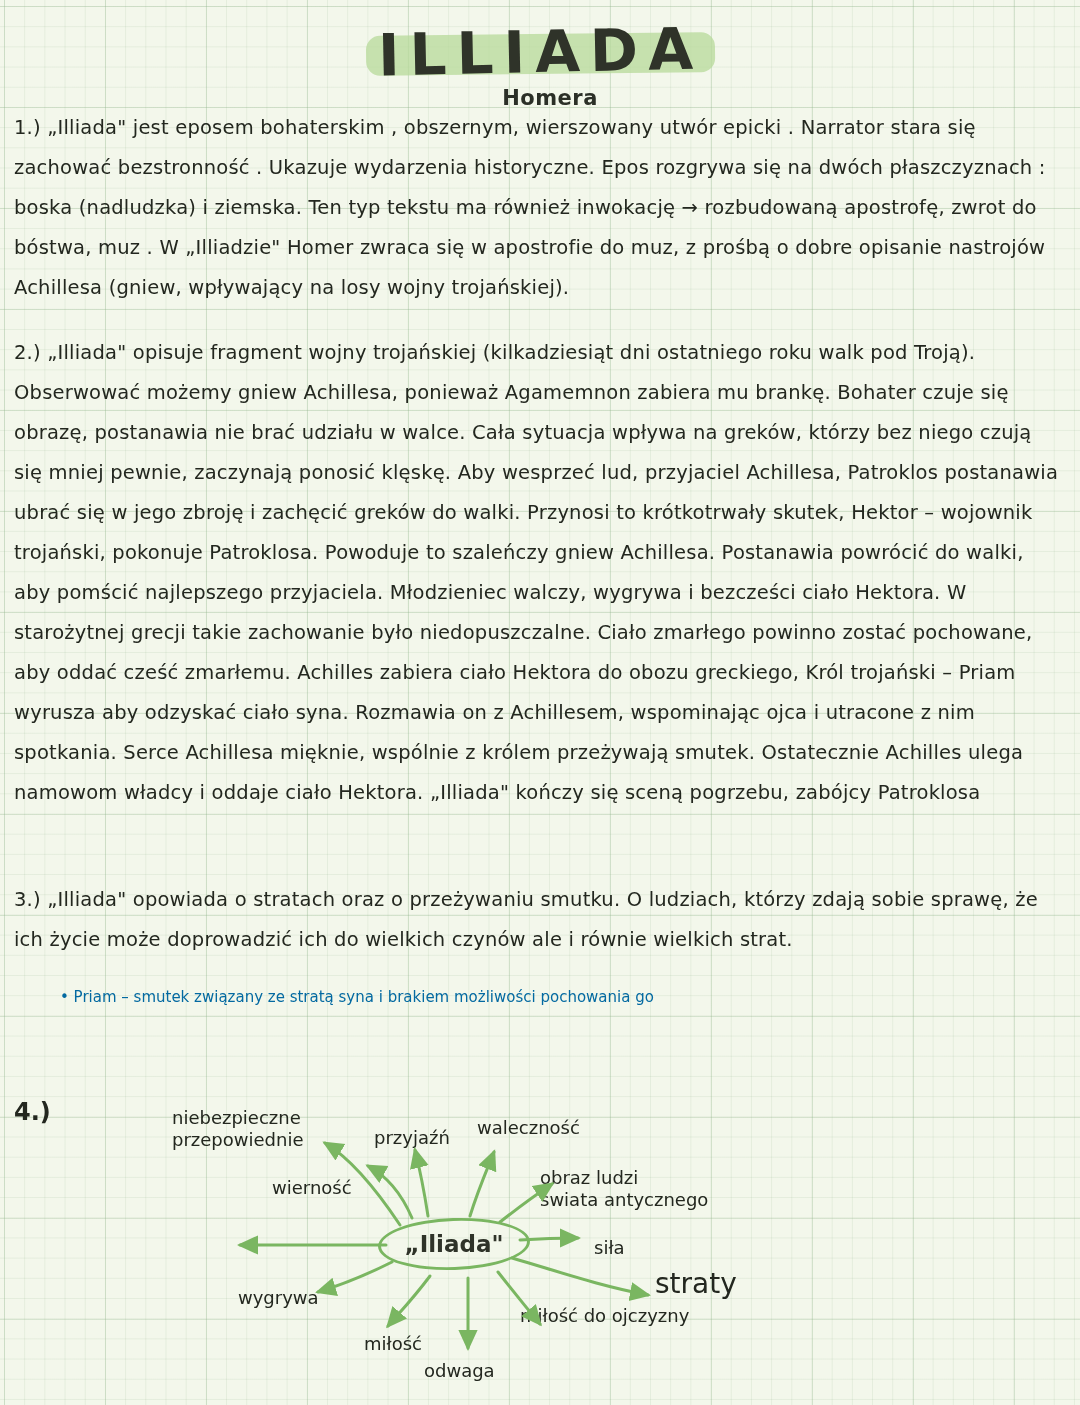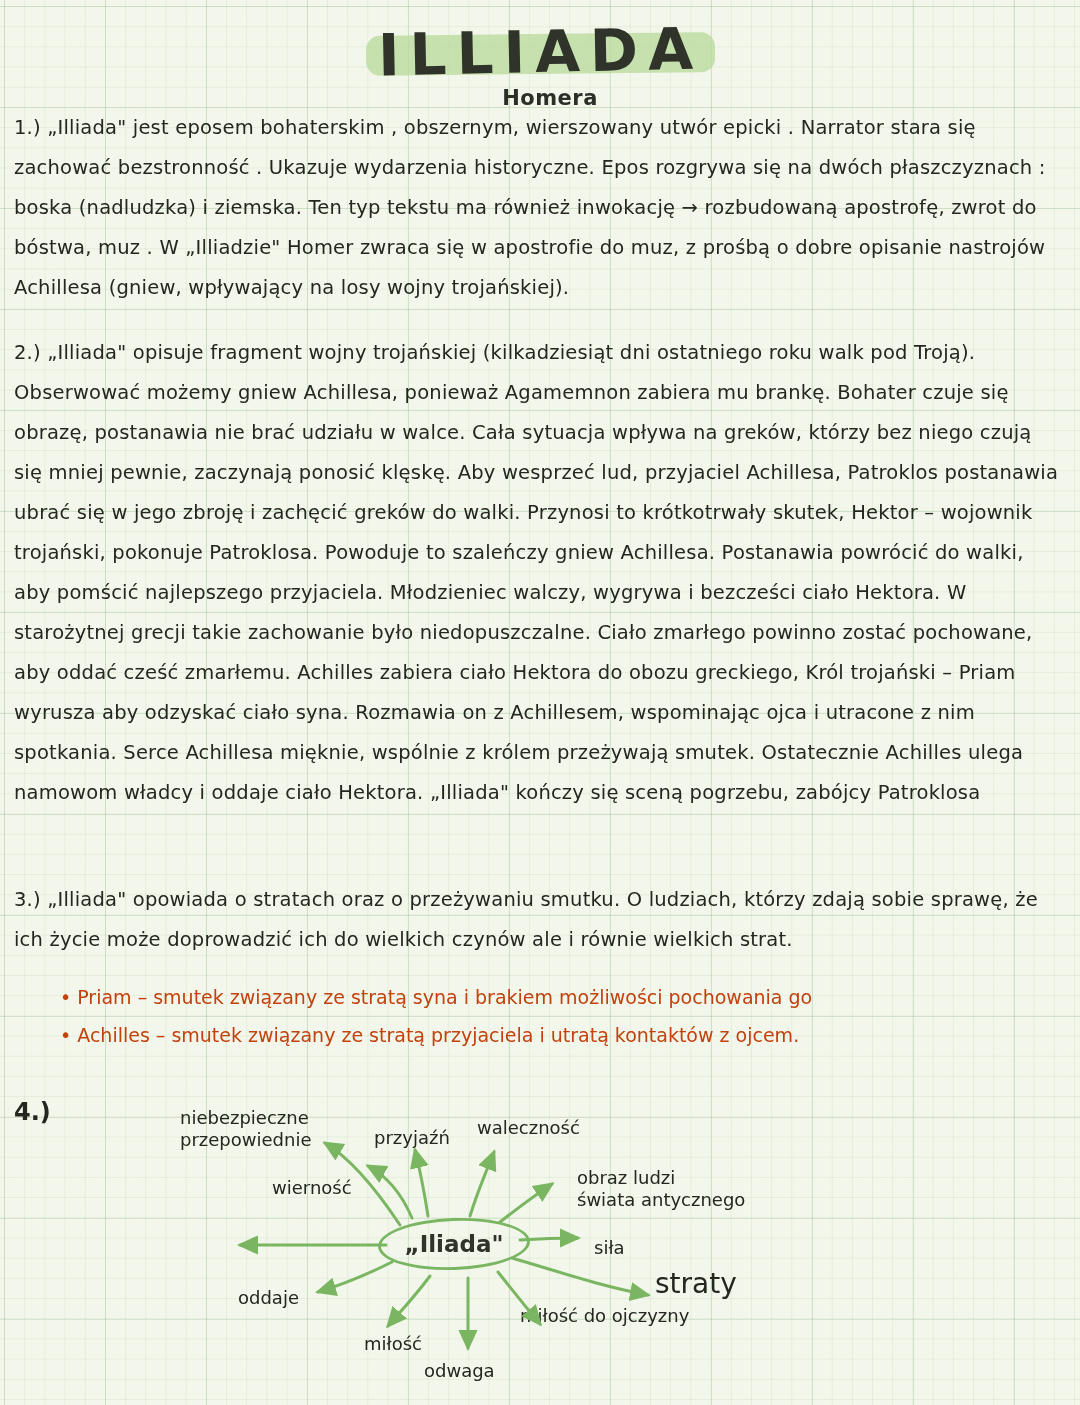--- a/index.html
+++ b/index.html
@@ -85,23 +85,23 @@
     width: 1052px;
     font-size: 19.5px;
     line-height: 40px;
     color: #23271f;
   }
   .p1 { top: 108px; }
   .p2 { top: 333px; }
   .p3 { top: 880px; }
   .bullets { position: absolute; left: 60px; top: 978px; width: 1010px; }
   .bullet {
-    font-size: 19px;
+    font-size: 15px;
     line-height: 38px;
-    color: #c2410c;
+    color: #0369a1;
     white-space: nowrap;
   }
   .s4 {
     position: absolute;
     left: 14px; top: 1098px;
     font-size: 24px;
     font-weight: bold;
     color: #23271f;
   }
   .map {
@@ -145,21 +145,20 @@
     <div class="title">ILLIADA</div>
   </div>
   <div class="subtitle">Homera</div>
 
   <div class="para p1 hw">1.) „Illiada" jest eposem bohaterskim , obszernym, wierszowany utwór epicki . Narrator stara się zachować bezstronność . Ukazuje wydarzenia historyczne. Epos rozgrywa się na dwóch płaszczyznach : boska (nadludzka) i ziemska. Ten typ tekstu ma również inwokację → rozbudowaną apostrofę, zwrot do bóstwa, muz . W „Illiadzie" Homer zwraca się w apostrofie do muz, z prośbą o dobre opisanie nastrojów Achillesa (gniew, wpływający na losy wojny trojańskiej).</div>
   <div class="para p2 hw">2.) „Illiada" opisuje fragment wojny trojańskiej (kilkadziesiąt dni ostatniego roku walk pod Troją). Obserwować możemy gniew Achillesa, ponieważ Agamemnon zabiera mu brankę. Bohater czuje się obrazę, postanawia nie brać udziału w walce. Cała sytuacja wpływa na greków, którzy bez niego czują się mniej pewnie, zaczynają ponosić klęskę. Aby wesprzeć lud, przyjaciel Achillesa, Patroklos postanawia ubrać się w jego zbroję i zachęcić greków do walki. Przynosi to krótkotrwały skutek, Hektor – wojownik trojański, pokonuje Patroklosa. Powoduje to szaleńczy gniew Achillesa. Postanawia powrócić do walki, aby pomścić najlepszego przyjaciela. Młodzieniec walczy, wygrywa i bezcześci ciało Hektora. W starożytnej grecji takie zachowanie było niedopuszczalne. Ciało zmarłego powinno zostać pochowane, aby oddać cześć zmarłemu. Achilles zabiera ciało Hektora do obozu greckiego, Król trojański – Priam wyrusza aby odzyskać ciało syna. Rozmawia on z Achillesem, wspominając ojca i utracone z nim spotkania. Serce Achillesa mięknie, wspólnie z królem przeżywają smutek. Ostatecznie Achilles ulega namowom władcy i oddaje ciało Hektora. „Illiada" kończy się sceną pogrzebu, zabójcy Patroklosa</div>
   <div class="para p3 hw">3.) „Illiada" opowiada o stratach oraz o przeżywaniu smutku. O ludziach, którzy zdają sobie sprawę, że ich życie może doprowadzić ich do wielkich czynów ale i równie wielkich strat.</div>
 
   <div class="bullets">
     <div class="bullet">• Priam – smutek związany ze stratą syna i brakiem możliwości pochowania go</div>
-    <div class="bullet">• Achilles – smutek związany ze stratą przyjaciela i utratą kontaktów z ojcem.</div>
   </div>
 
   <div class="s4">4.)</div>
 
   <svg class="arrows" viewBox="0 0 1080 1405">
     <defs>
       <marker id="ah" markerWidth="9" markerHeight="9" refX="6" refY="3.2" orient="auto">
         <path d="M0,0 L7,3.2 L0,6.4 z" fill="#7ab661"></path>
       </marker>
     </defs>
@@ -175,28 +174,28 @@
       <path d="M468,1278 C468,1310 468,1330 468,1348"></path>
       <path d="M430,1276 C412,1300 400,1312 388,1326"></path>
       <path d="M392,1262 C360,1278 338,1286 318,1292"></path>
       <path d="M386,1245 C330,1245 290,1245 240,1245"></path>
     </g>
   </svg>
 
   <div class="center-node">„Iliada"</div>
 
   <div class="map">
-    <div class="map-label" style="left:180px; top:22px; text-align:left;">niebezpieczne
+    <div class="map-label" style="left:172px; top:22px; text-align:left;">niebezpieczne
 przepowiednie</div>
     <div class="map-label" style="left:374px; top:42px;">przyjaźń</div>
     <div class="map-label" style="left:477px; top:32px;">waleczność</div>
     <div class="map-label" style="left:272px; top:92px;">wierność</div>
-    <div class="map-label" style="left:540px; top:82px;margin-left:37px;">obraz ludzi
+    <div class="map-label" style="left:540px; top:82px;">obraz ludzi
 świata antycznego</div>
     <div class="map-label" style="left:594px; top:152px;">siła</div>
-    <div class="map-label" style="left:238px; top:202px;">oddaje</div>
+    <div class="map-label" style="left:238px; top:202px;">wygrywa</div>
     <div class="map-label" style="left:655px; top:188px; font-size:28px;">straty</div>
     <div class="map-label" style="left:328px; top:248px;margin-left:36px;">miłość</div>
     <div class="map-label" style="left:520px; top:220px;">miłość do ojczyzny</div>
     <div class="map-label" style="left:424px; top:275px;">odwaga</div>
   </div>
 
 </div>
 
 </body></html>

